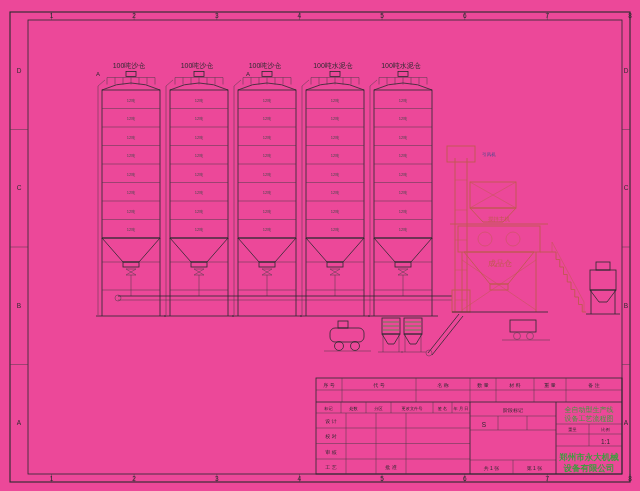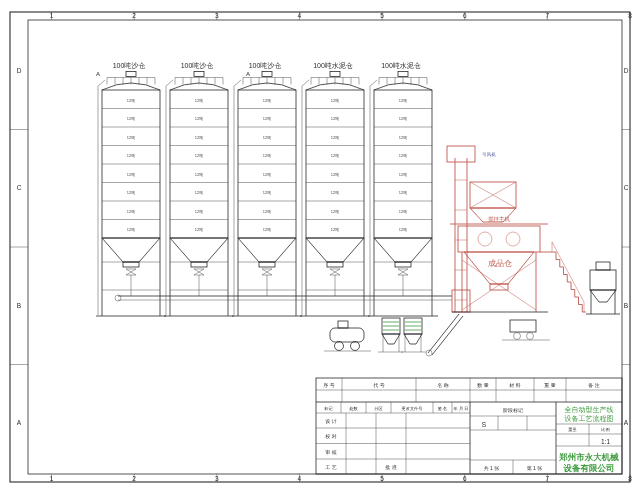--- a/index.html
+++ b/index.html
@@ -1,16 +1,16 @@
 <!DOCTYPE html>
 <html><head>
 <meta charset="utf-8">
 <style>
   html,body{margin:0;padding:0;background:#e9e9e7;}
-  #sheet{position:relative;width:640px;height:491px;background:#ffffff;overflow:hidden;}
+  #sheet{position:relative;width:640px;height:491px;background:#ec4899;overflow:hidden;}
   svg{display:block;}
   svg text{font-family:"Liberation Sans","DejaVu Sans",sans-serif;fill:#2a2a2e;}
   .ln{stroke:#2a2a2e;stroke-width:0.8;fill:none;}
   .thin{stroke:#3c3c40;stroke-width:0.45;fill:none;}
   .frame{stroke:#2a2a2e;stroke-width:1.1;fill:none;}
   .red{stroke:#c05a50;stroke-width:0.9;fill:none;}
   .redthin{stroke:#c05a50;stroke-width:0.5;fill:none;}
   .greenln{stroke:#3f9b3f;stroke-width:0.8;fill:none;}
   .scale-num{font-size:6.5px;text-anchor:middle;}
   .silo-label{font-size:7px;text-anchor:middle;}

